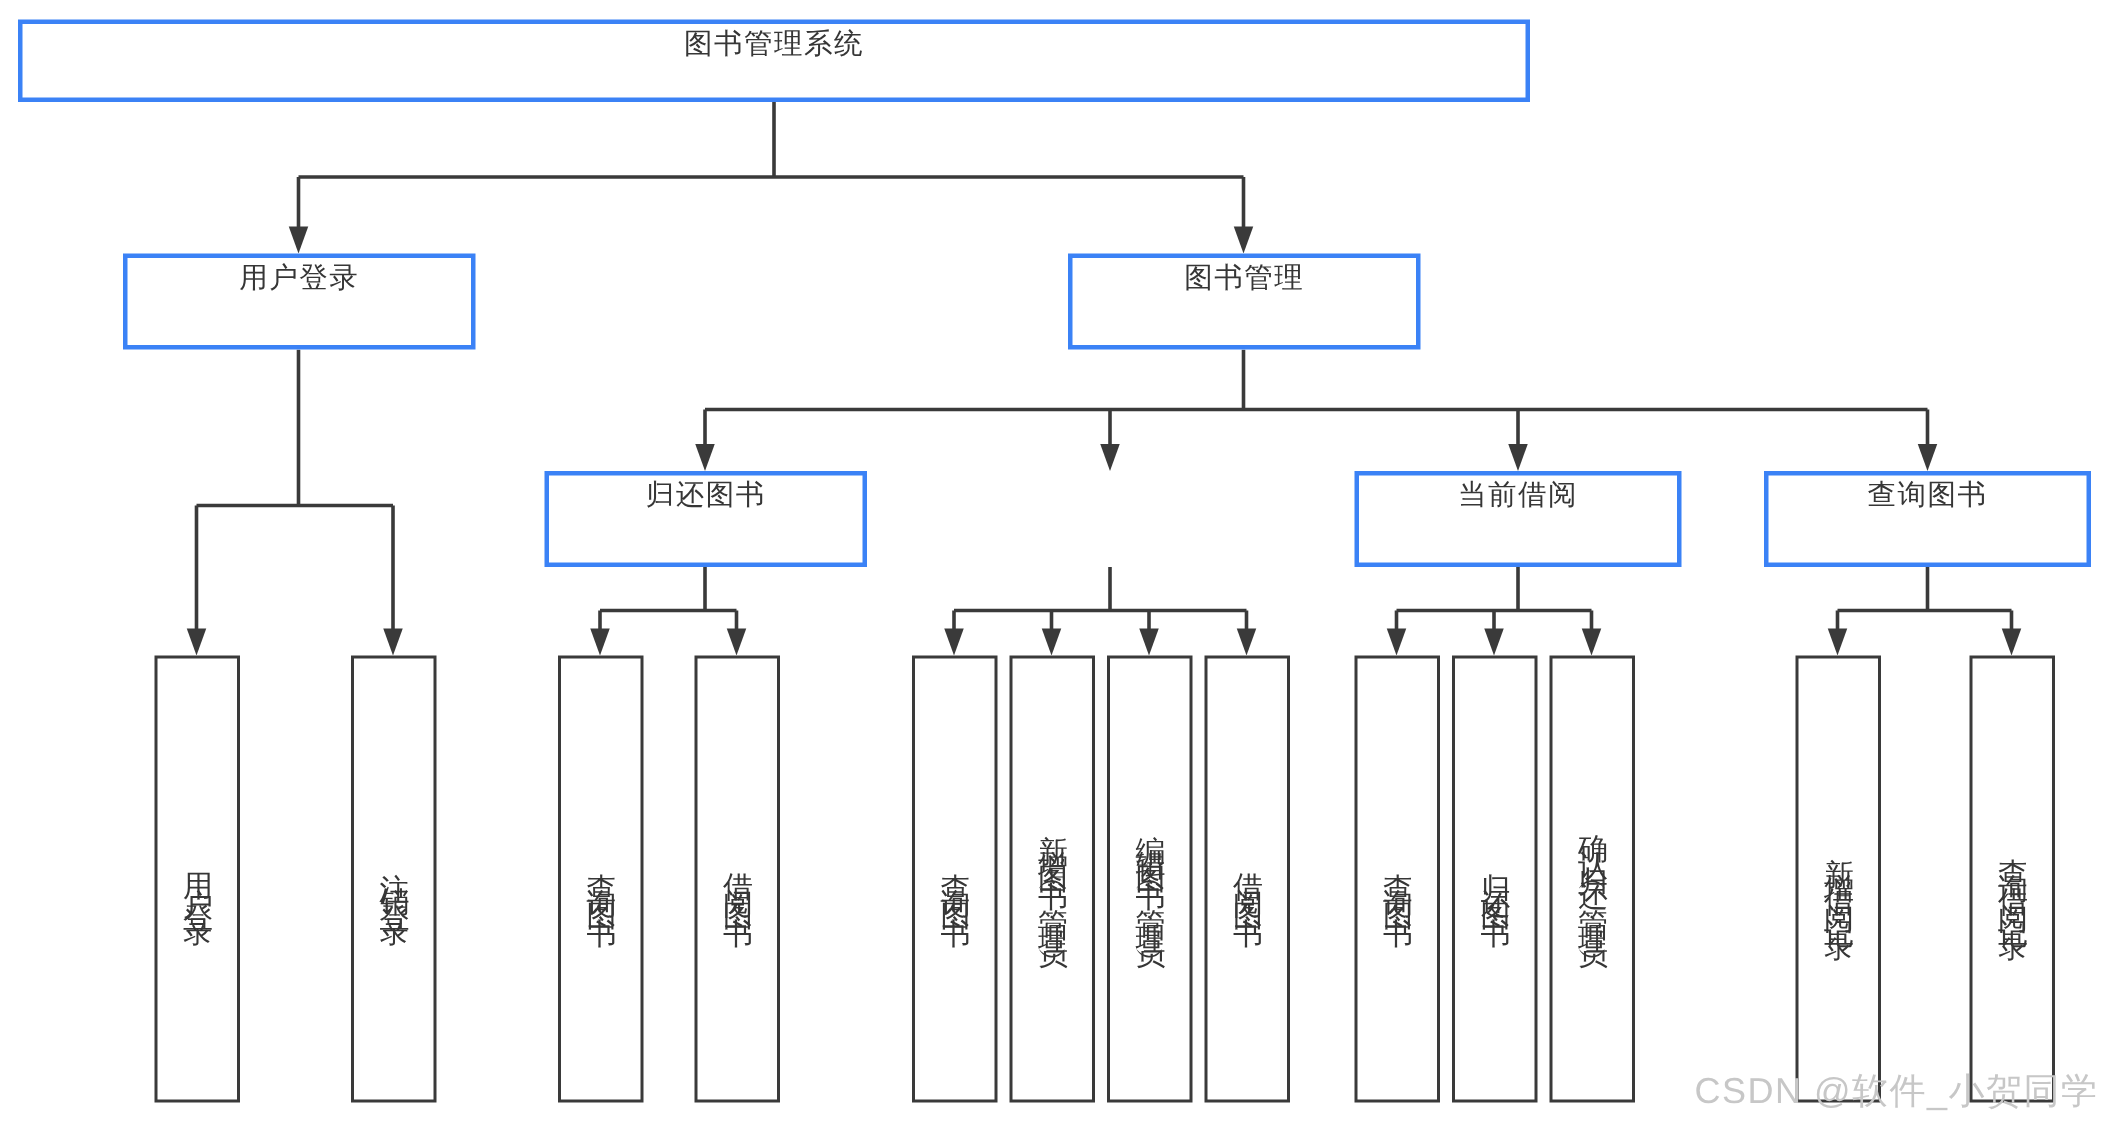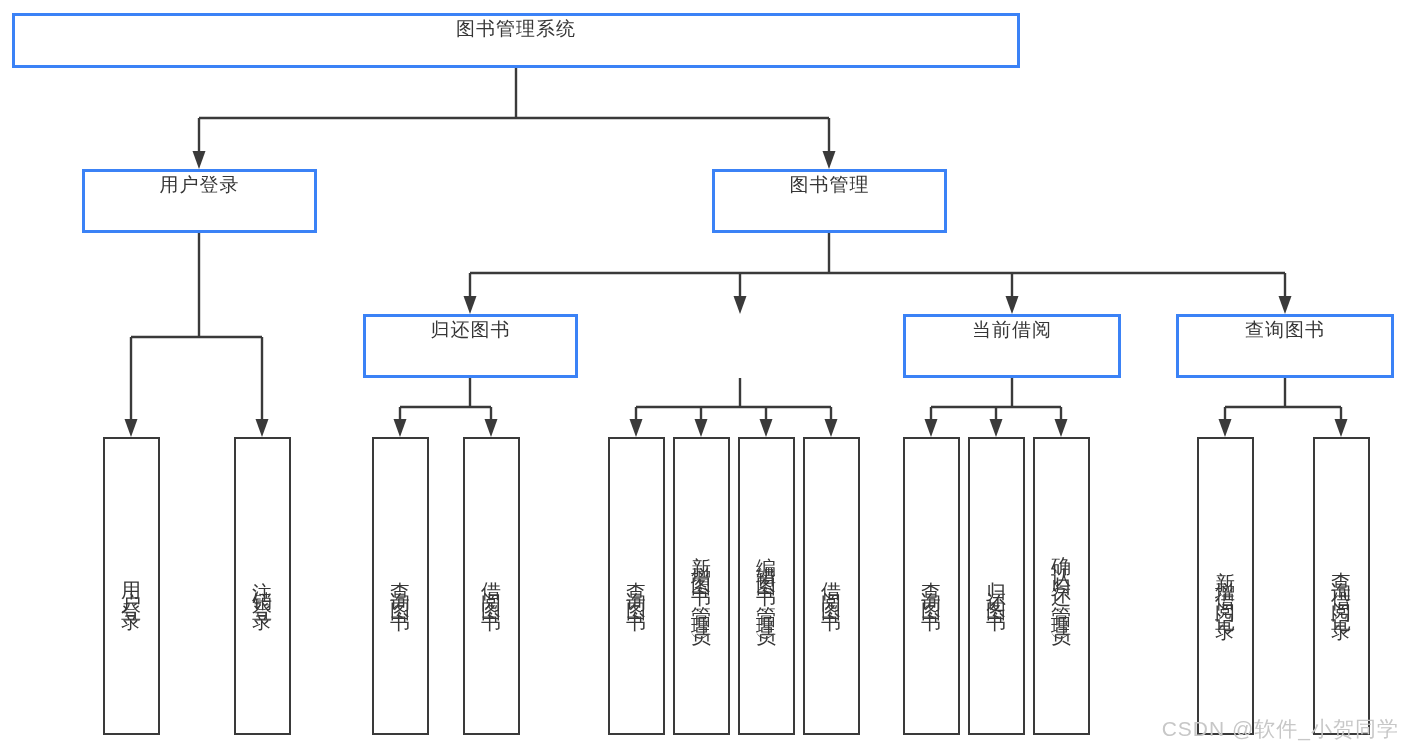--- a/index.html
+++ b/index.html
@@ -30,21 +30,21 @@
     box-sizing:border-box;
   }
   .vbox span{
     writing-mode:vertical-rl;
     color:#363636;font-size:20px;letter-spacing:10px;line-height:1;
     white-space:nowrap;
   }
   #watermark{
     position:absolute;
     right:6px;bottom:4px;
-    color:#c7c7c7;font-size:21px;letter-spacing:1px;
+    color:#c7c7c7;font-size:24px;letter-spacing:1px;
     z-index:5;
   }
 </style>
 </head>
 <body>
 
 <div id="stage">
 
   <svg id="wires" width="1405" height="747" viewBox="0 0 1405 747">
       <line x1="516" y1="68" x2="516" y2="118" stroke="#3a3a3a" stroke-width="2.4"></line>

